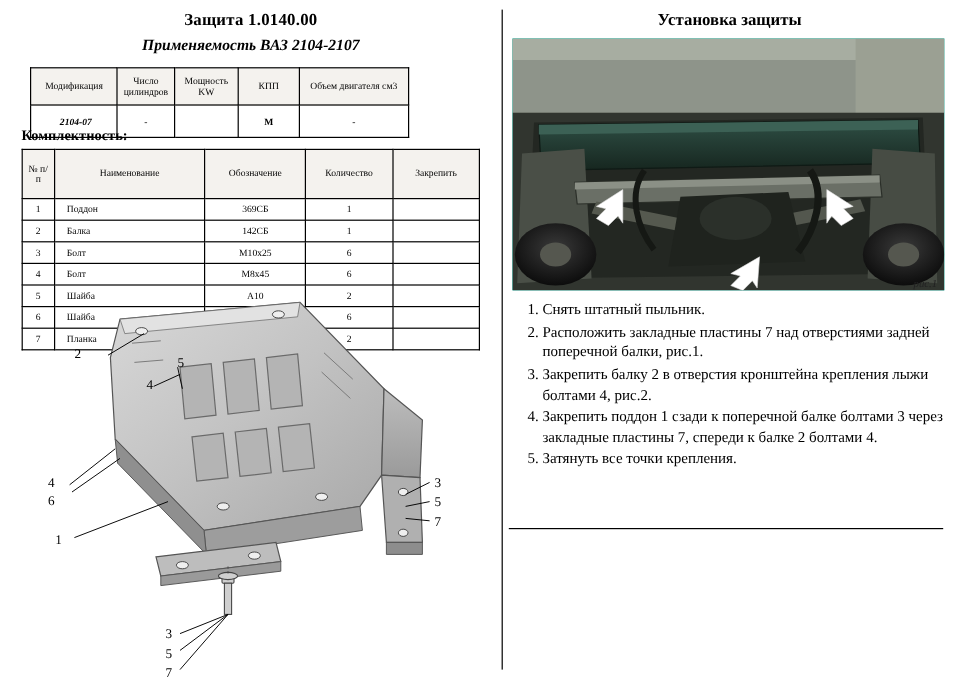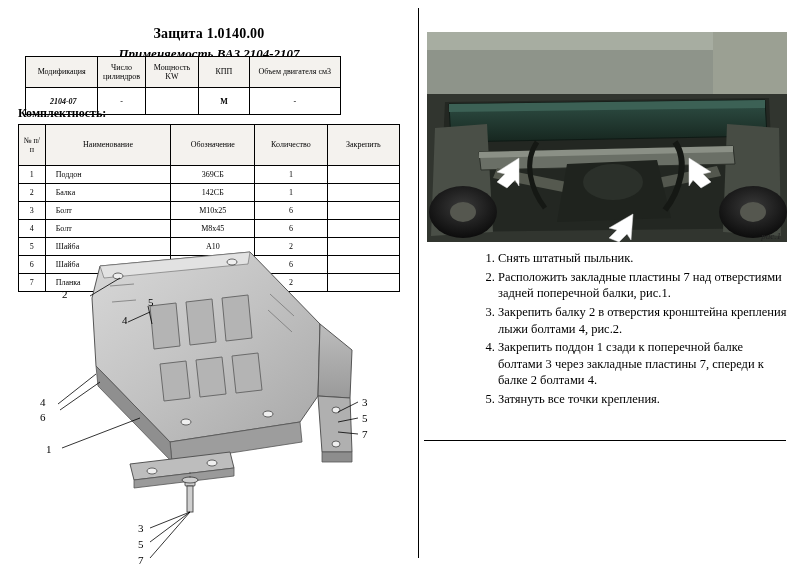--- a/index.html
+++ b/index.html
@@ -24,21 +24,21 @@
   
   .left-col {
     position: absolute;
     left: 0;
     top: 0;
     width: 418px;
     height: 566px;
   }
   .title-block {
     text-align: center;
-    padding-top: 26px;
+    padding-top: 10px;
   }
   .doc-title {
     font-weight: bold;
     font-size: 14px;
     letter-spacing: .2px;
   }
   .doc-subtitle {
     font-weight: bold;
     font-style: italic;
     font-size: 13px;
@@ -190,21 +190,20 @@
     width: 358px;
     font-size: 12.5px;
     line-height: 1.33;
   }
   .instructions ol {
     margin: 0;
     padding-left: 22px;
   }
   .instructions li {
     margin-bottom: 2px;
-    margin-left: 46px;
   }
 
   .lbl {
     font-family: "Liberation Serif", serif;
     font-size: 11px;
   }
 </style>
 </head>
 <body>
 
@@ -408,20 +407,21 @@
           <text x="138" y="318">7</text>
         </g>
       </svg>
     </div>
   </div>
 
   <div class="v-divider"></div>
   <div class="h-divider-right"></div>
 
   <div class="right-col">
+    <div class="right-title">Установка защиты</div>
 
     <div class="photo">
       <svg width="360" height="210" viewBox="0 0 360 210" xmlns="http://www.w3.org/2000/svg">
         <defs>
           <linearGradient id="bg1" x1="0" y1="0" x2="0" y2="1">
             <stop offset="0%" stop-color="#9aa094"></stop>
             <stop offset="45%" stop-color="#6f7469"></stop>
             <stop offset="100%" stop-color="#2a2c28"></stop>
           </linearGradient>
           <linearGradient id="hood" x1="0" y1="0" x2="0" y2="1">

